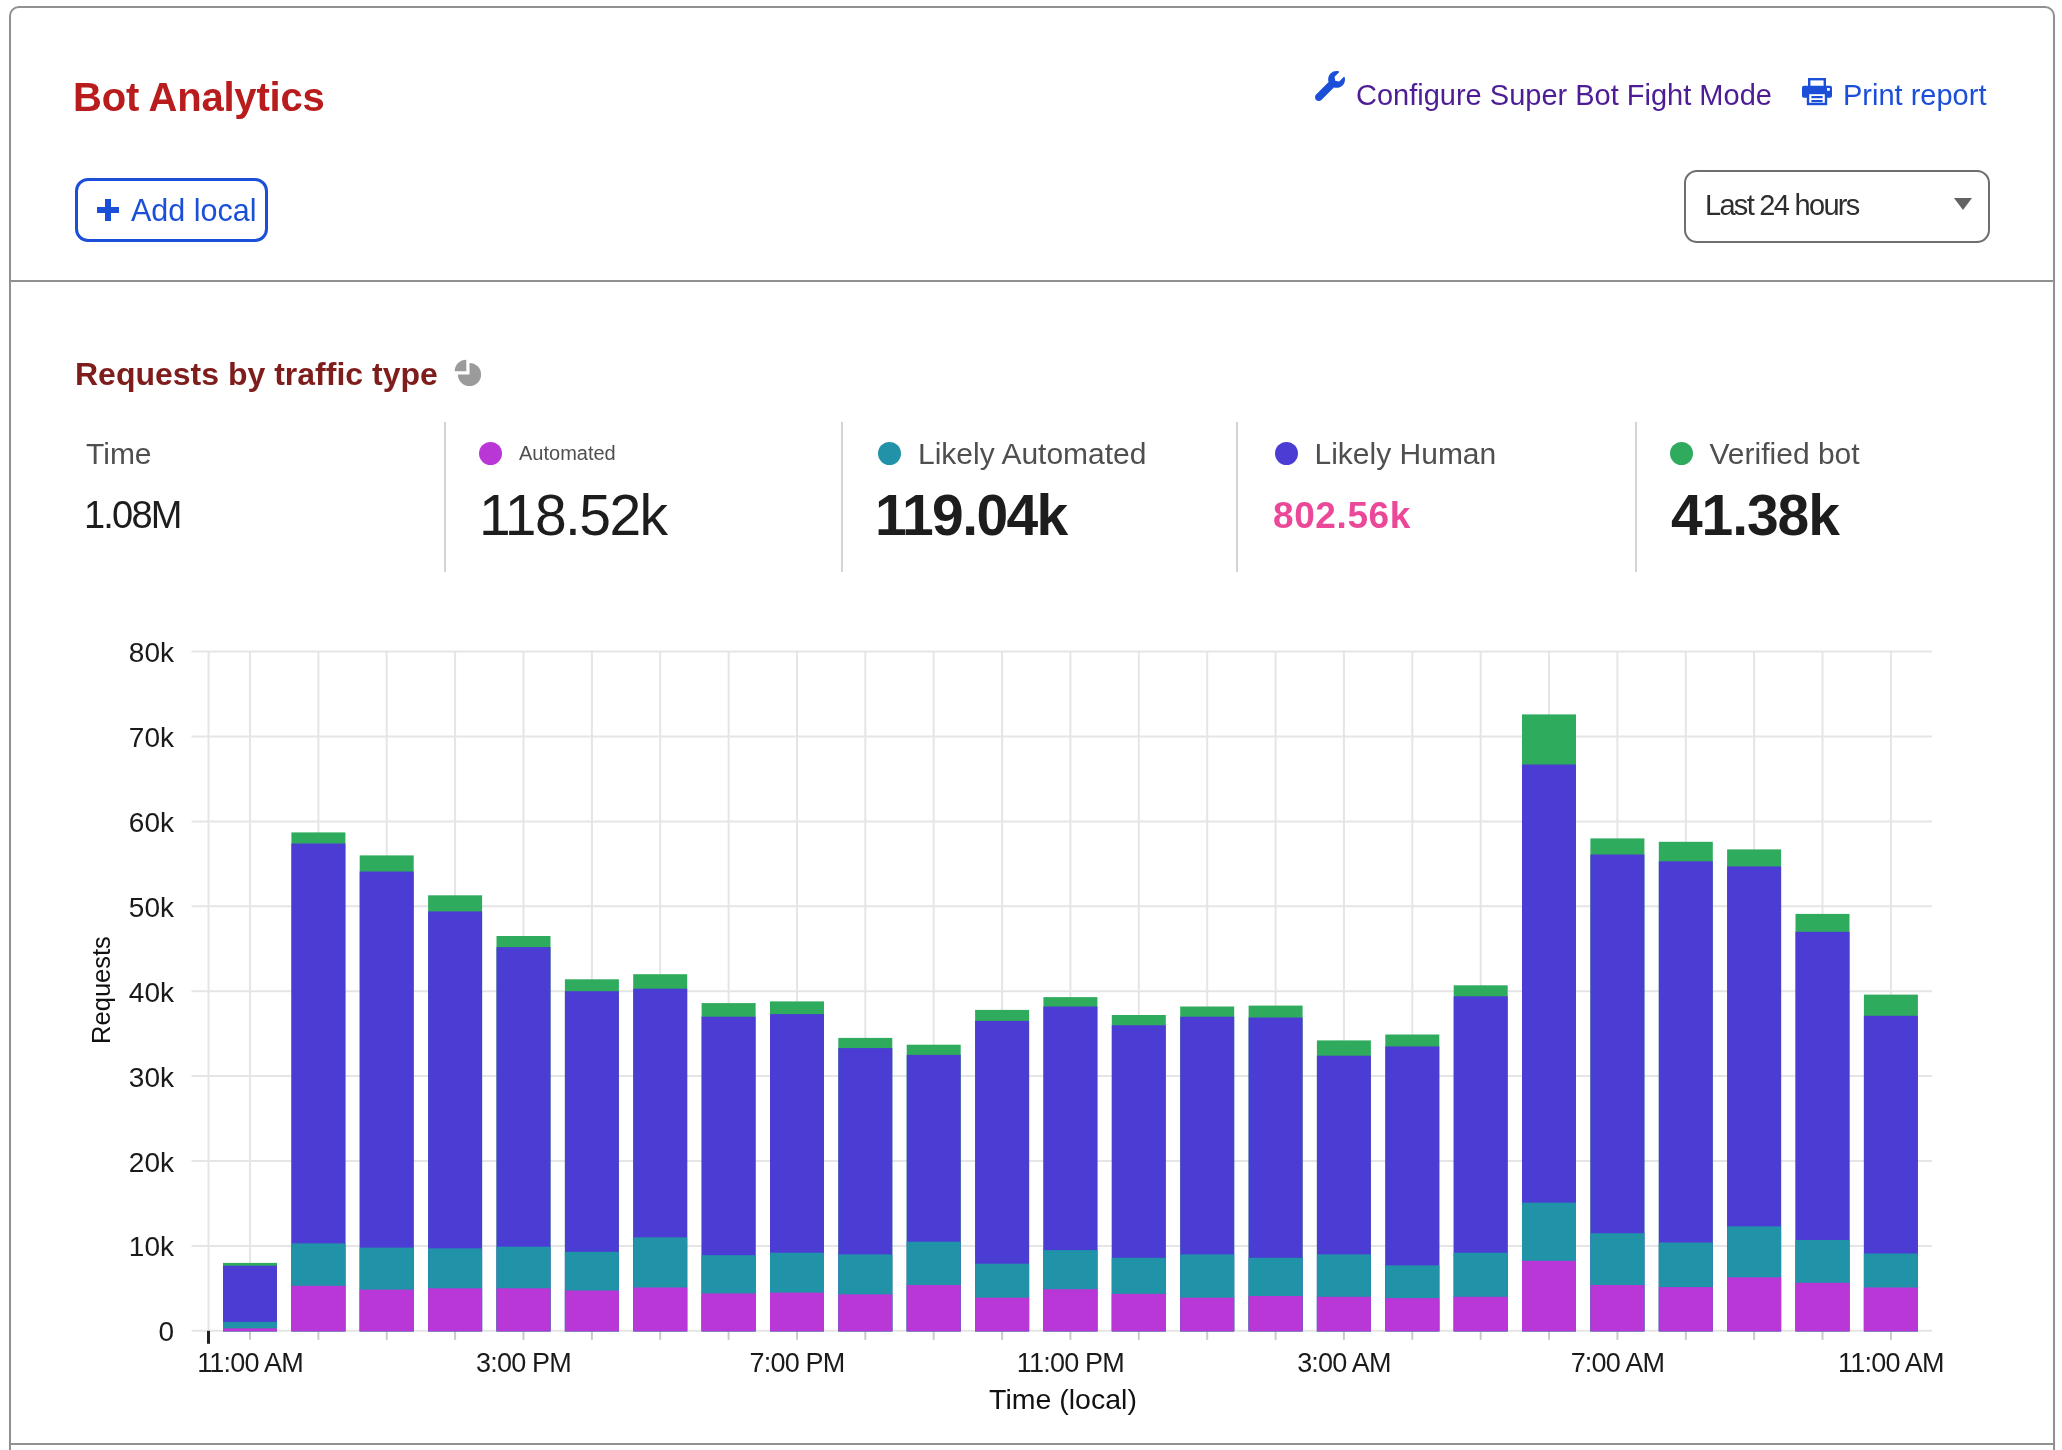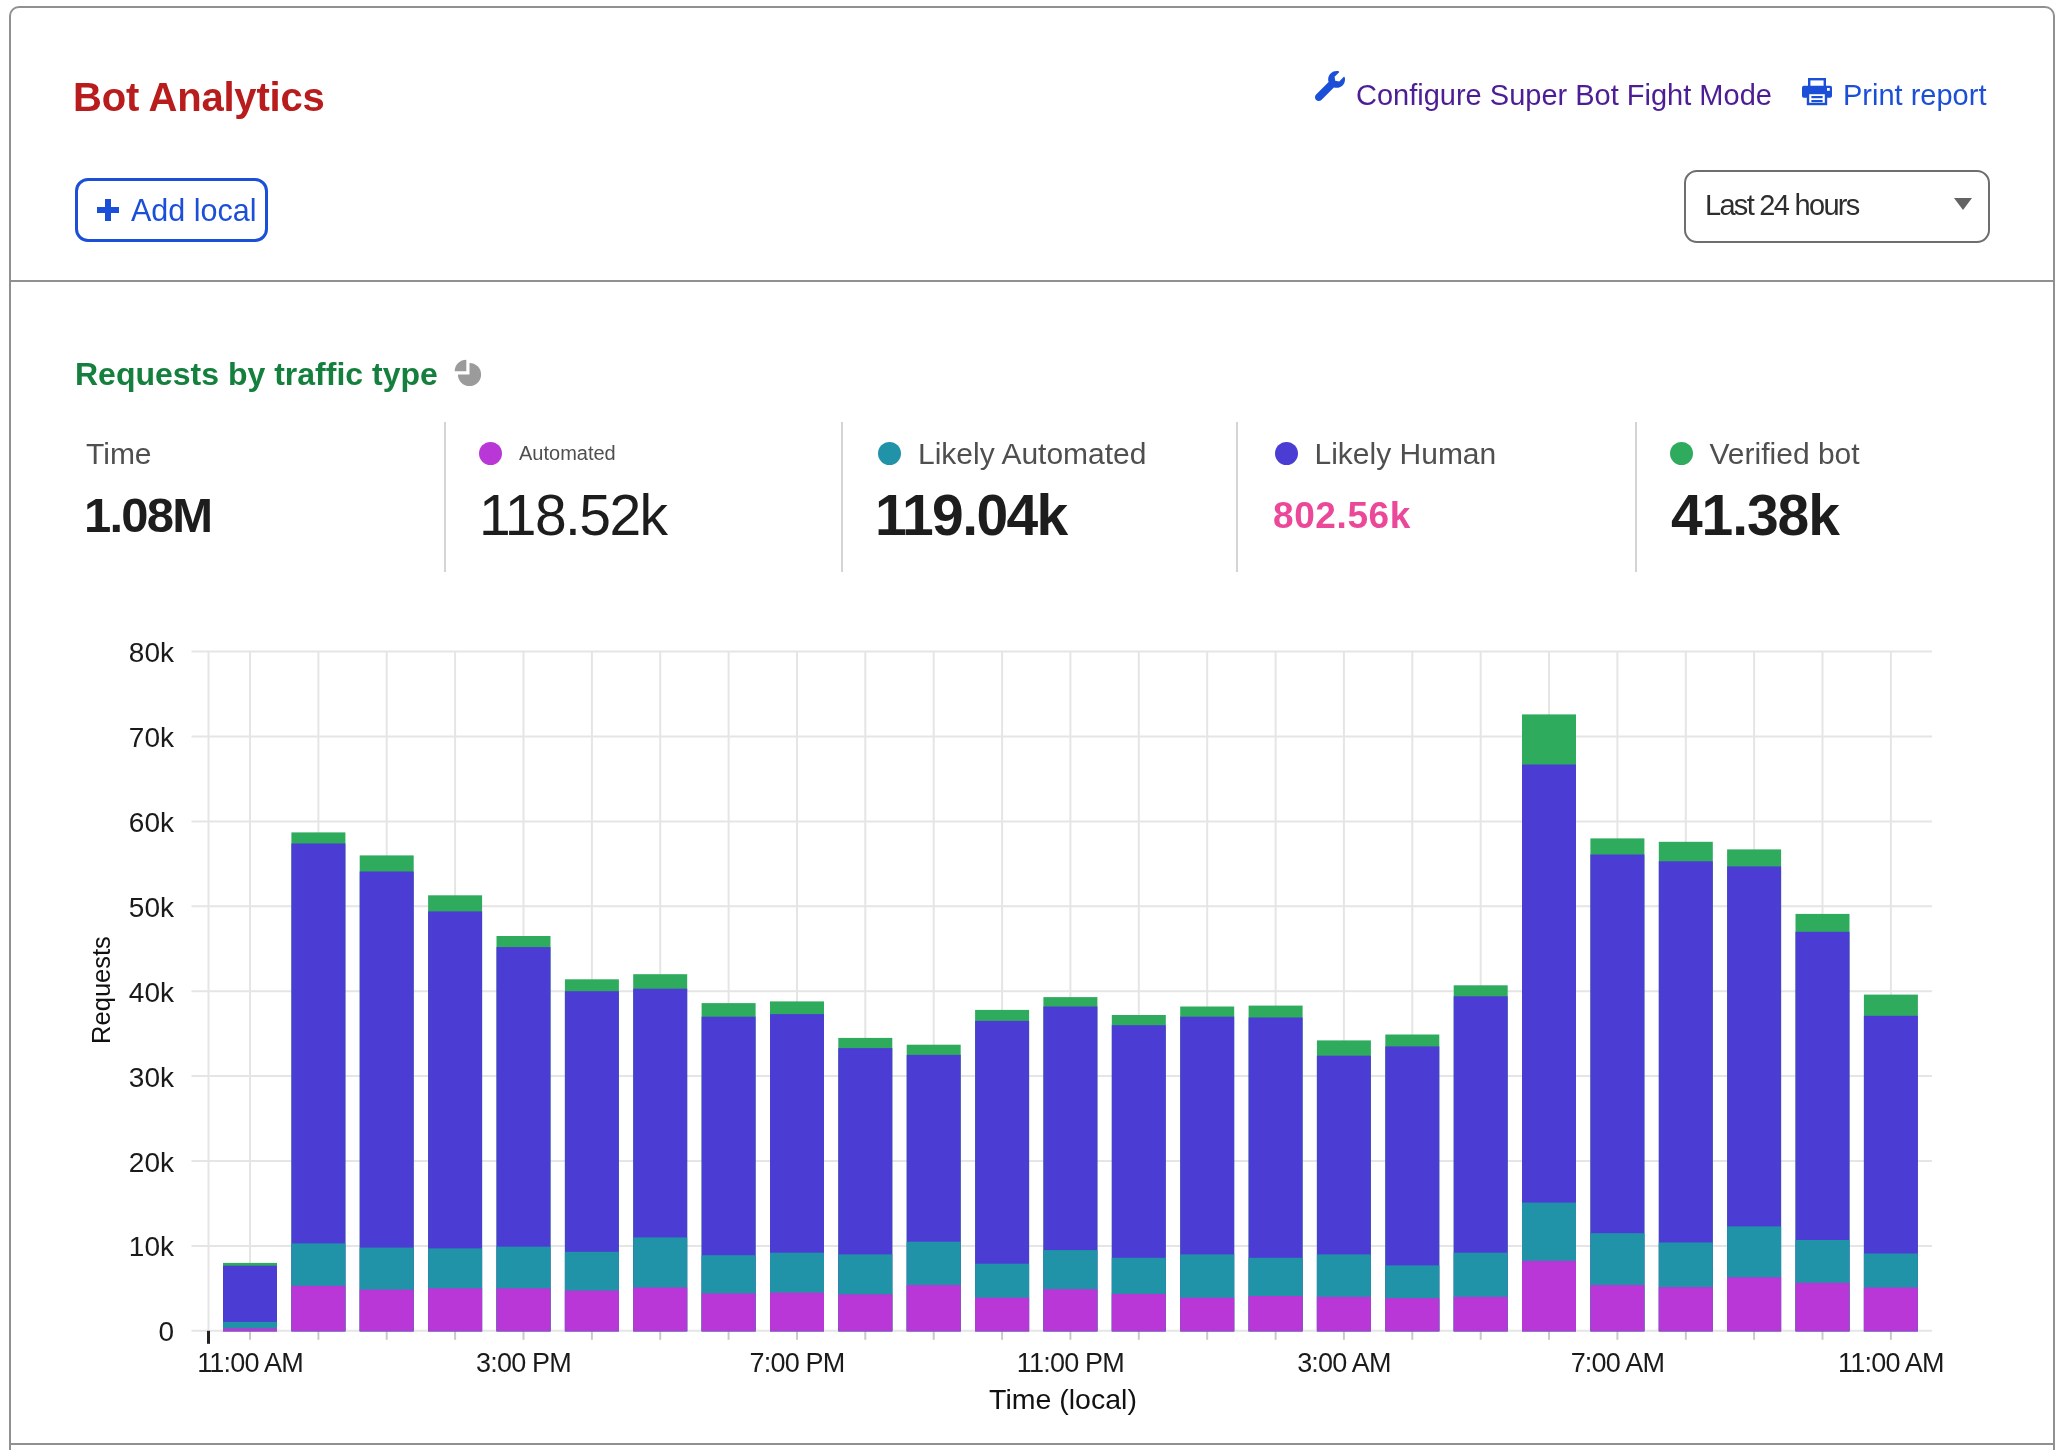--- a/index.html
+++ b/index.html
@@ -29,28 +29,28 @@
 
 <div style="position:absolute;left:75px;top:178px;width:193px;height:64px;border:3px solid #1b4fd8;border-radius:13px"></div>
 <div style="position:absolute;left:97px;top:207px;width:22px;height:6px;background:#1b4fd8"></div>
 <div style="position:absolute;left:105px;top:199px;width:6px;height:22px;background:#1b4fd8"></div>
 <div style="position:absolute;left:131px;top:193px;font-size:30.5px;line-height:34px;color:#1b4fd8">Add local</div>
 
 <div style="position:absolute;left:1684px;top:170px;width:306px;height:73px;border:2px solid #6e6e6e;border-radius:13px"></div>
 <div style="position:absolute;left:1705px;top:189px;font-size:29px;line-height:33px;color:#2e2e2e;letter-spacing:-1.7px">Last 24 hours</div>
 <div style="position:absolute;left:1954px;top:198px;width:0;height:0;border-left:9px solid transparent;border-right:9px solid transparent;border-top:12.5px solid #636363"></div>
 
-<div style="position:absolute;left:75px;top:356px;font-size:32px;line-height:36px;font-weight:700;color:#15803d">Requests by traffic type</div>
+<div style="position:absolute;left:75px;top:356px;font-size:32px;line-height:36px;font-weight:700;color:#7f1d1d">Requests by traffic type</div>
 <svg width="29" height="28" viewBox="0 0 29 28" style="position:absolute;left:453px;top:359px">
 <path fill="#9b9b9b" d="M16.5,15.5 L16.5,3.9 A11.6,11.6 0 1 1 4.9,15.5 Z"></path>
 <path fill="#9b9b9b" d="M13.3,12.3 L13.3,0.7 A11.6,11.6 0 0 0 1.7,12.3 Z"></path>
 </svg>
 
 <div style="position:absolute;left:86px;top:437px;font-size:30px;line-height:33px;color:#4f4f4f">Time</div>
-<div style="position:absolute;left:84px;top:487px;font-size:49px;line-height:57px;font-weight:700;color:#1d1d1d;letter-spacing:-1.8px">1.08M</div>
+<div style="position:absolute;left:84px;top:487px;font-size:38px;line-height:57px;font-weight:400;color:#1d1d1d;letter-spacing:-1.8px">1.08M</div>
 <div style="position:absolute;left:479px;top:442px;width:23px;height:23px;border-radius:50%;background:#b837d6"></div>
 <div style="position:absolute;left:519px;top:437px;font-size:20px;line-height:33px;color:#4f4f4f">Automated</div>
 <div style="position:absolute;left:479px;top:487px;font-size:57px;line-height:57px;font-weight:400;color:#1d1d1d;letter-spacing:-1.6px">118.52k</div>
 <div style="position:absolute;left:878px;top:442px;width:23px;height:23px;border-radius:50%;background:#2193a9"></div>
 <div style="position:absolute;left:918px;top:437px;font-size:30px;line-height:33px;color:#4f4f4f">Likely Automated</div>
 <div style="position:absolute;left:875px;top:487px;font-size:57px;line-height:57px;font-weight:700;color:#1d1d1d;letter-spacing:-1.6px">119.04k</div>
 <div style="position:absolute;left:1274.5px;top:442px;width:23px;height:23px;border-radius:50%;background:#4b3dd3"></div>
 <div style="position:absolute;left:1314.5px;top:437px;font-size:30px;line-height:33px;color:#4f4f4f">Likely Human</div>
 <div style="position:absolute;left:1273px;top:487px;font-size:37px;line-height:57px;font-weight:700;color:#ec4899;letter-spacing:0.6px">802.56k</div>
 <div style="position:absolute;left:1669.5px;top:442px;width:23px;height:23px;border-radius:50%;background:#2fab5e"></div>

